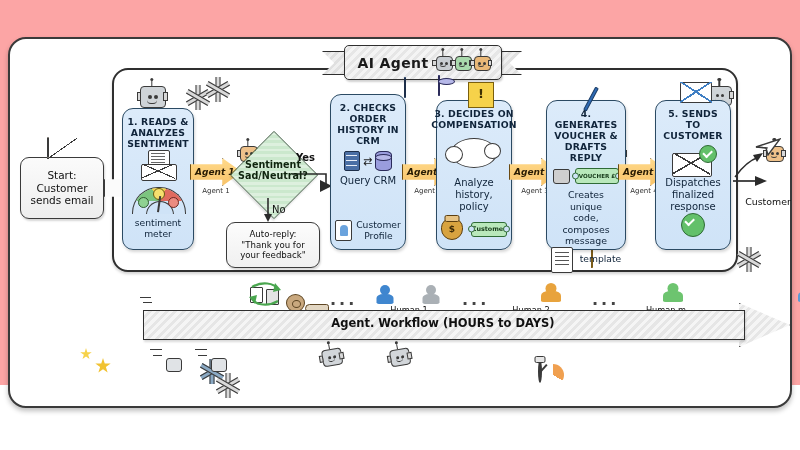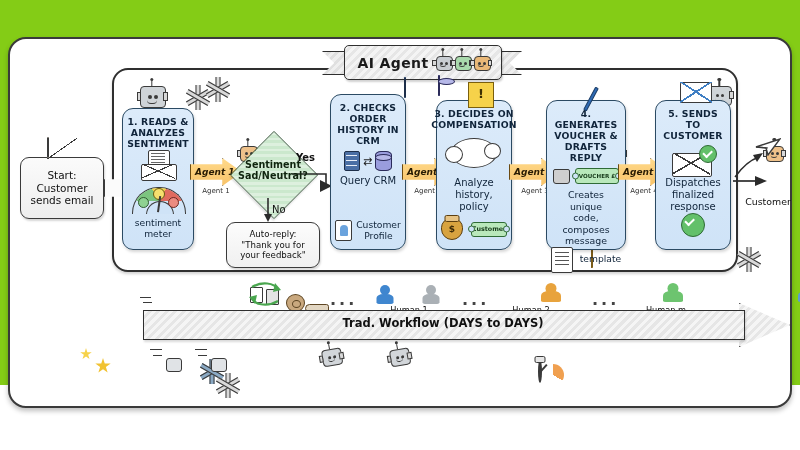--- a/index.html
+++ b/index.html
@@ -1,17 +1,17 @@
 <!DOCTYPE html>
 <html><head>
 <meta charset="utf-8">
 <style>
   html,body{margin:0;padding:0;background:#ffffff;}
   body{width:800px;height:450px;overflow:hidden;font-family:"DejaVu Sans",sans-serif;}
-  #stage{position:relative;width:800px;height:385px;background:#84cc16;}
+  #stage{position:relative;width:800px;height:385px;background:#fca5a5;}
 
   .abs{position:absolute;box-sizing:border-box;}
 
   
   .outer-frame{left:8px;top:37px;width:784px;height:371px;border:2px solid #3a3a3a;border-radius:18px;background:#fff;
     box-shadow:0 3px 5px rgba(0,0,0,.25);}
   .agent-panel{left:112px;top:68px;width:626px;height:204px;border:2.2px solid #2f2f2f;border-radius:16px;background:#fff;
     box-shadow:0 2px 3px rgba(0,0,0,.18);}
 
   
@@ -482,21 +482,21 @@
 
   <span class="abs person" style="left:655px;top:283px;width:22px;height:22px;">
     
     <span class="b" style="width:20px;height:11px;background:#5b9bd5;"></span>
   </span>
   <div class="abs hlabel" style="left:636px;top:305px;">Human m</div>
 
   <div class="abs trad-arrow">
     <div class="trad-head"></div>
     <div class="trad-body"></div>
-    <div class="trad-label">Trad. Workflow (DAYS to DAYS)</div>
+    <div class="trad-label">Agent. Workflow (HOURS to DAYS)</div>
   </div>
 
   
   <span class="abs gear" style="left:58px;top:362px;width:19px;height:19px;background:#8aa9c4;"><i style="background:#8aa9c4;"></i><i style="background:#8aa9c4;"></i><i style="background:#8aa9c4;"></i></span>
   <span class="abs gear" style="left:72px;top:376px;width:22px;height:22px;"><i></i><i></i><i></i></span>
   <span class="abs star-g" style="left:80px;top:348px;width:12px;height:12px;background:#f6d24a;border:0;"></span>
   <span class="abs star-g" style="left:95px;top:358px;width:16px;height:16px;background:#f1c232;"></span>
 
   <span class="abs rb" style="left:165px;top:344px;width:18px;height:15px;transform:rotate(-10deg);">
     <span class="antd"></span><span class="ant"></span><span class="ear l"></span><span class="ear r"></span>

